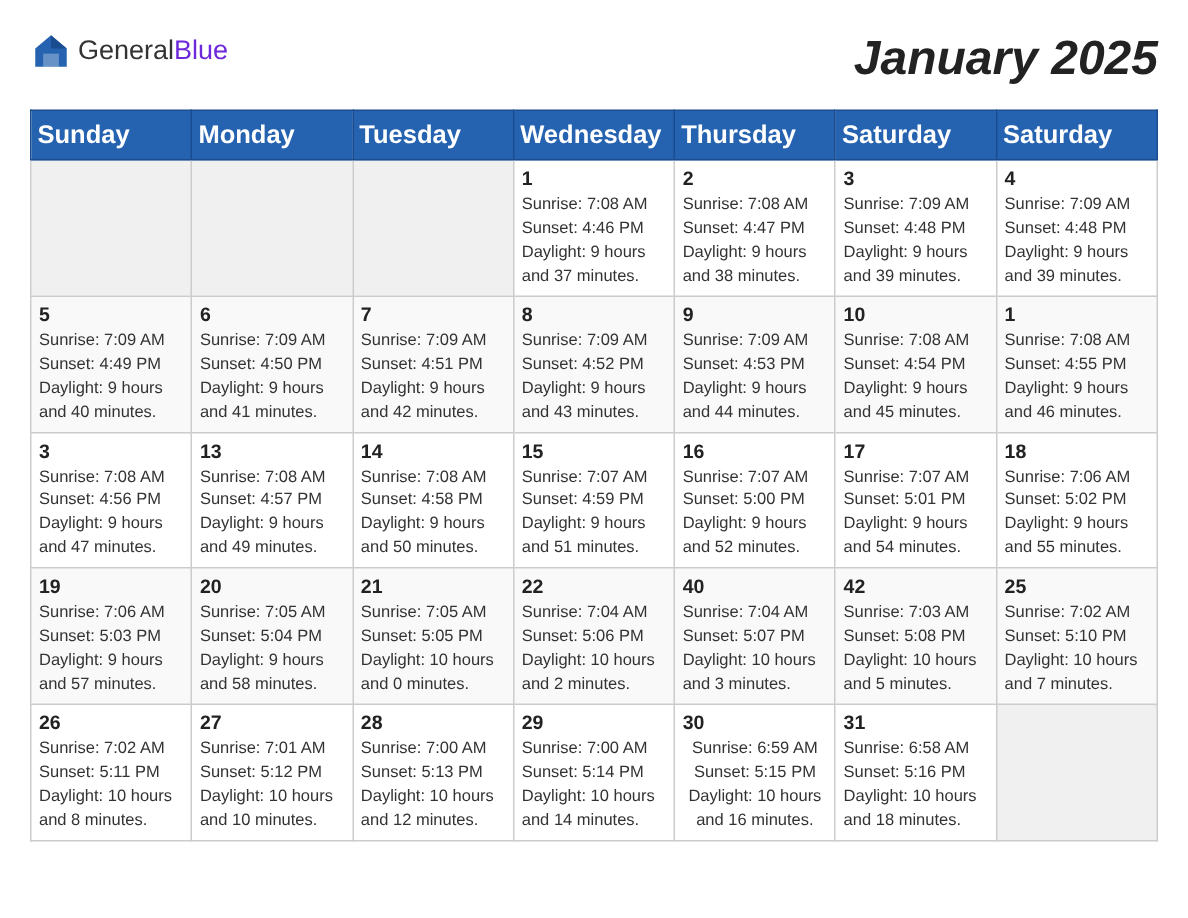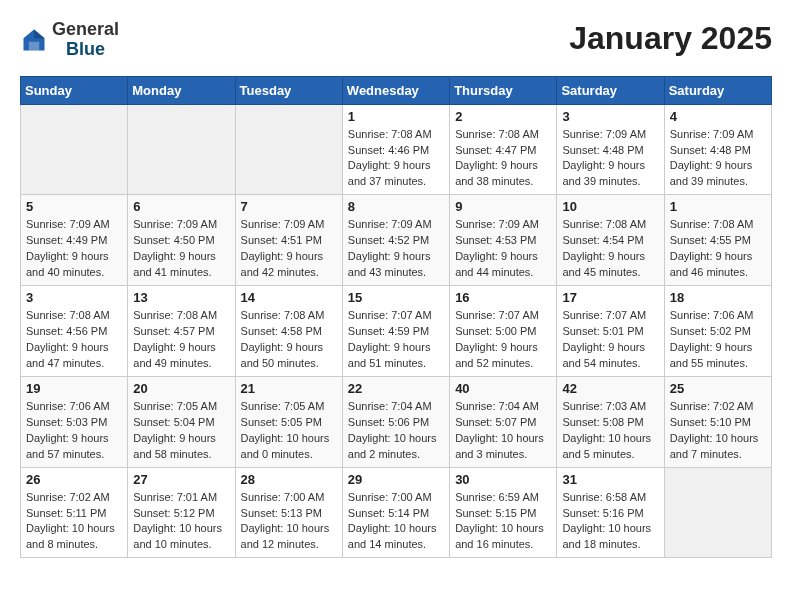--- a/index.html
+++ b/index.html
@@ -16,52 +16,53 @@
       align-items: flex-start;
       margin-bottom: 16px;
     }
     .logo {
       display: flex;
       align-items: center;
       gap: 4px;
     }
     .logo-text {
       display: flex;
-      flex-direction: column;
+      flex-direction: row;
       font-size: 18px;
-      font-weight: bold;
+      font-weight: normal;
       line-height: 1.1;
     }
     .logo-general { color: #333; }
-    .logo-blue { color: #0c4a6e; text-align: center; }
+    .logo-blue { color: #6d28d9; text-align: center; }
     .logo-icon {
       width: 28px;
       height: 28px;
     }
     .title-block {
       text-align: right;
     }
     .month-title {
       font-size: 32px;
       font-weight: bold;
       color: #222;
+      font-style: italic;
     }
     .location {
       font-size: 14px;
       color: #555;
     }
     .calendar {
       width: 100%;
       border-collapse: collapse;
       border: 1px solid #ccc;
     }
     .calendar th {
       background-color: #2563b0;
       color: #fff;
-      font-size: 13px;
+      font-size: 17px;
       font-weight: bold;
       padding: 6px 4px;
       text-align: left;
       border: 1px solid #1a4d90;
     }
     .calendar td {
       width: 14.28%;
       vertical-align: top;
       border: 1px solid #ccc;
       padding: 4px 5px;
@@ -303,21 +304,21 @@
 Daylight: 10 hours and 12 minutes.</div>
         </td>
         <td>
           <div class="day-number">29</div>
           <div class="day-info" style="white-space: pre-line;">Sunrise: 7:00 AM
 Sunset: 5:14 PM
 Daylight: 10 hours and 14 minutes.</div>
         </td>
         <td>
           <div class="day-number">30</div>
-          <div class="day-info" style="white-space: pre-line;">Sunrise: 6:59 AM
+          <div class="day-info" style="white-space: pre-line; text-align: center;">Sunrise: 6:59 AM
 Sunset: 5:15 PM
 Daylight: 10 hours and 16 minutes.</div>
         </td>
         <td>
           <div class="day-number">31</div>
           <div class="day-info" style="white-space: pre-line;">Sunrise: 6:58 AM
 Sunset: 5:16 PM
 Daylight: 10 hours and 18 minutes.</div>
         </td>
         <td class="empty-cell"></td>

